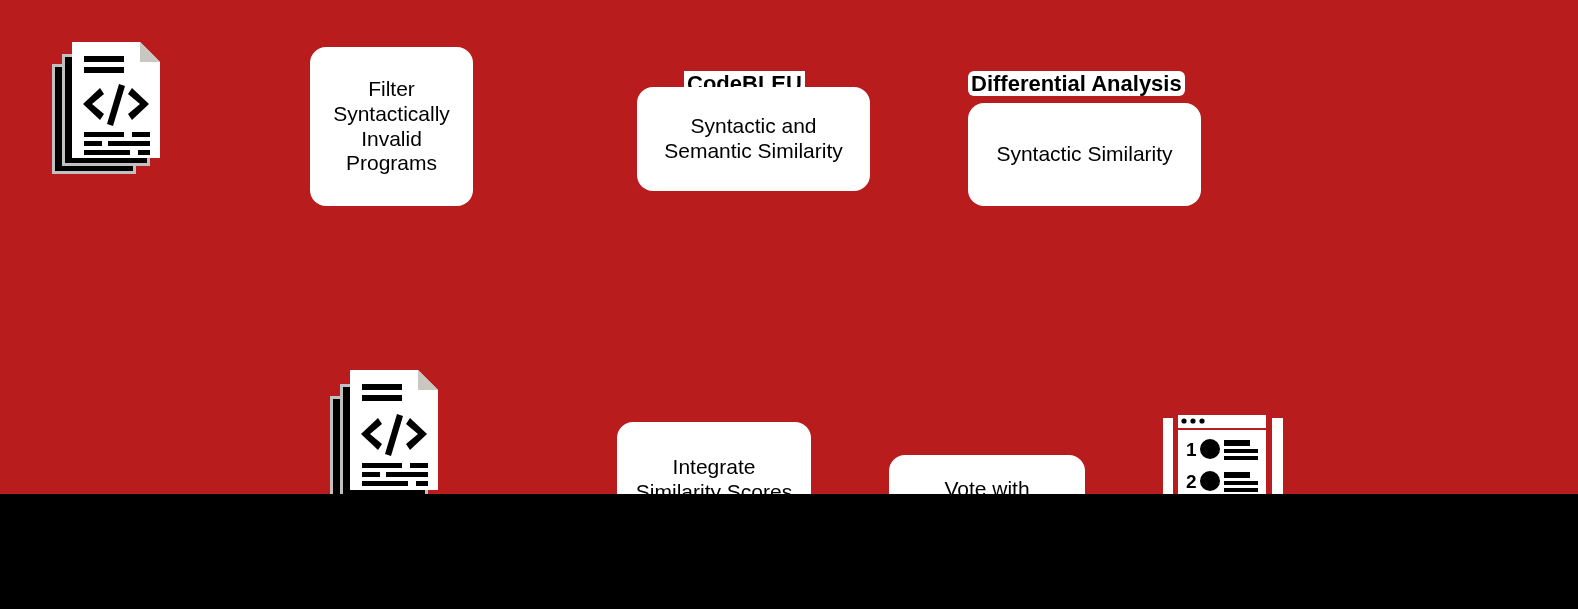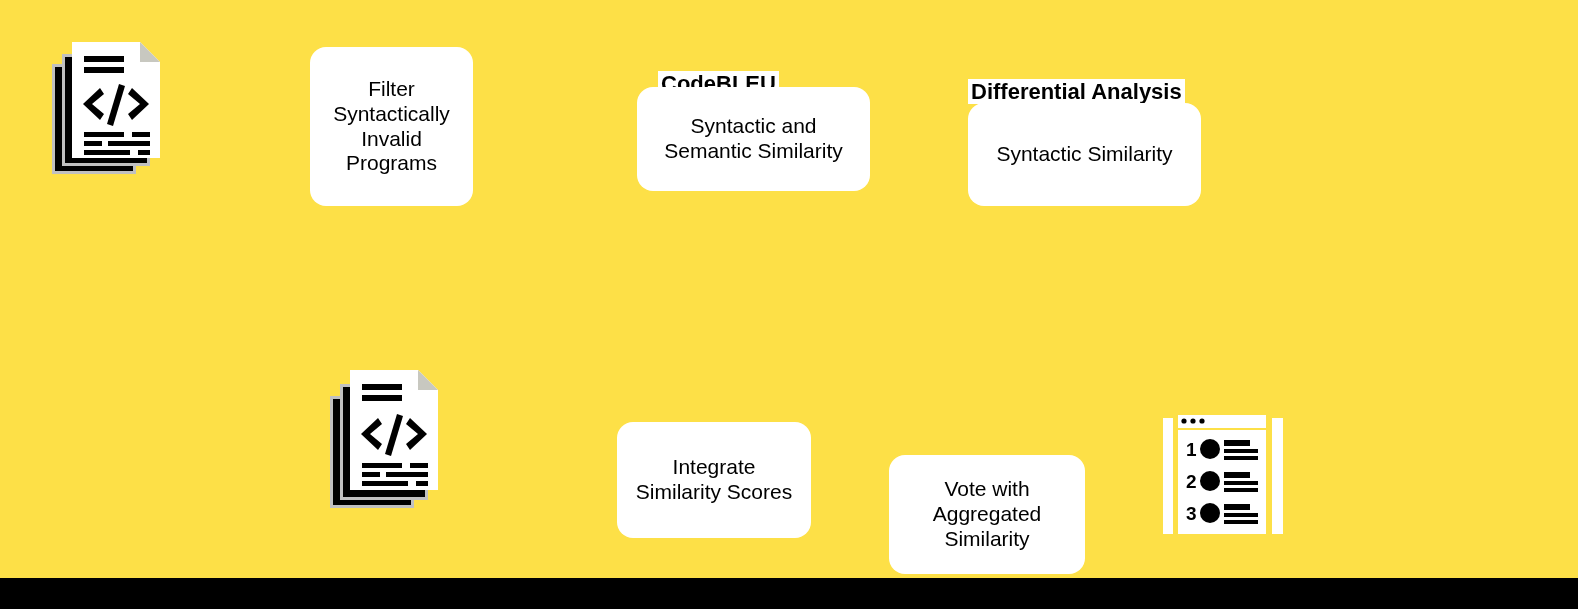--- a/index.html
+++ b/index.html
@@ -4,22 +4,22 @@
 <title>Pipeline Diagram</title>
 <style>
   html, body {
     margin: 0;
     padding: 0;
     background: #000000;
   }
   #stage {
     position: relative;
     width: 1578px;
-    height: 578px;
-    background: #fde047;
+    height: 494px;
+    background: #b91c1c;
     overflow: hidden;
     font-family: "Liberation Sans", sans-serif;
   }
 
   
   .proc-box {
     position: absolute;
     background: #ffffff;
     border-radius: 16px;
     color: #000000;
@@ -92,30 +92,30 @@
     </svg>
   </div>
 
   <div class="proc-box" style="left:310px; top:47px; width:163px; height:159px; font-size:21px;">
     <span class="proc-label">Filter
 Syntactically
 Invalid
 Programs</span>
   </div>
 
-  <div class="group-caption" style="left:658px; top:71px; font-size:22px;">
+  <div class="group-caption" style="left:684px; top:71px; font-size:22px;">
     <span>CodeBLEU</span>
   </div>
 
   <div class="proc-box" style="left:637px; top:87px; width:233px; height:104px; font-size:21px;">
     <span class="proc-label">Syntactic and
 Semantic Similarity</span>
   </div>
 
-  <div class="group-caption" style="left:968px; top:79px; font-size:22px;">
+  <div class="group-caption" style="left:968px; top:71px; font-size:22px;border-radius:6px;">
     <span>Differential Analysis</span>
   </div>
 
   <div class="proc-box" style="left:968px; top:103px; width:233px; height:103px; font-size:21px;">
     <span class="proc-label">Syntactic Similarity</span>
   </div>
 
   <div class="doc-stack" style="left:326px; top:364px; width:120px; height:148px;">
     <svg width="120" height="148" viewBox="0 0 120 148" aria-hidden="true">
       <rect x="4" y="32" width="84" height="112" fill="#c0c0c0"></rect>

